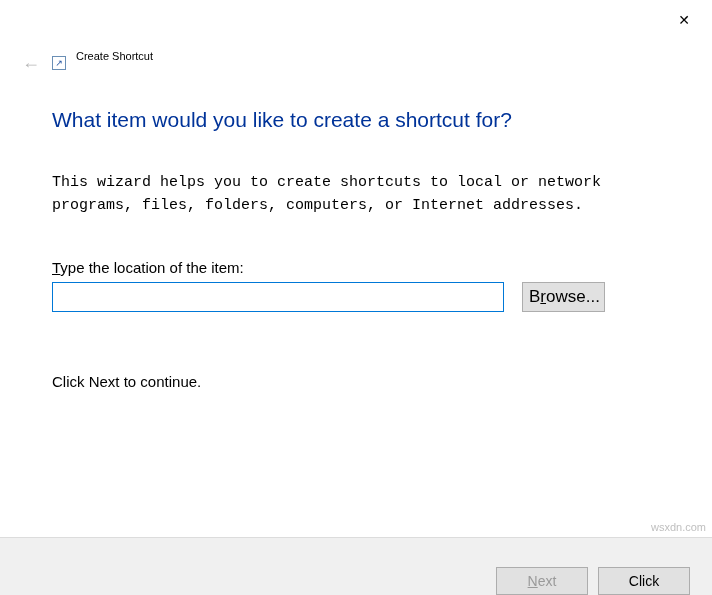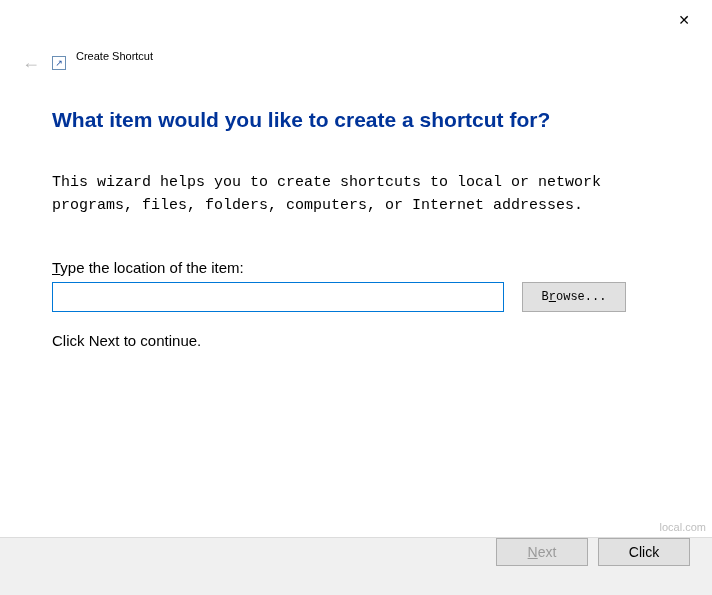--- a/index.html
+++ b/index.html
@@ -64,21 +64,21 @@
   }
   .content {
     position: absolute;
     top: 108px;
     left: 52px;
     right: 64px;
   }
   .heading {
     font-size: 21px;
     color: #003399;
-    font-weight: 700;
+    font-weight: 400;
     margin-bottom: 40px;
   }
   .description {
     font-size: 15px;
     color: #000;
     line-height: 1.5;
     margin-bottom: 42px;
     max-width: 590px;
     font-family: Liberation Mono, monospace;
   }
@@ -100,47 +100,47 @@
     width: 452px;
     height: 30px;
     border: 1px solid #0078d7;
     padding: 2px 6px;
     font-size: 15px;
     font-family: inherit;
     box-sizing: border-box;
     outline: none;
   }
   .browse-btn {
-    width: 104px;
+    width: 83px;
     height: 30px;
     background: #e1e1e1;
     border: 1px solid #adadad;
-    font-size: 12px;
-    font-family: Liberation Mono, monospace;
+    font-size: 17px;
+    font-family: Liberation Sans, sans-serif;
     cursor: pointer;
     box-sizing: border-box;
   }
   .browse-underline {
     text-decoration: underline;
   }
   .continue-text {
-    margin-top: 20px;
+    margin-top: 61px;
     font-size: 15px;
     color: #000;
   }
   .footer {
     position: absolute;
     bottom: 0;
     left: 0;
     right: 0;
     height: 58px;
     background: #f0f0f0;
     border-top: 1px solid #dcdcdc;
     display: flex;
-    align-items: flex-start;
+    align-items: flex-end;
     justify-content: flex-end;
     padding-right: 22px;
     box-sizing: border-box;
     gap: 10px;
   }
   .footer-btn {
     width: 92px;
     height: 28px;
     background: #e1e1e1;
     border: 1px solid #adadad;
@@ -188,20 +188,20 @@
     <div class="heading">What item would you like to create a shortcut for?</div>
     <div class="description">This wizard helps you to create shortcuts to local or network programs, files, folders, computers, or Internet addresses.</div>
     <div class="field-label">Type the location of the item:</div>
     <div class="field-row">
       <input class="location-input" type="text" value="" style="">
       <button class="browse-btn"><span>B</span><span class="browse-underline">r</span><span>owse...</span></button>
     </div>
     <div class="continue-text">Click Next to continue.</div>
   </div>
 
-  <div class="watermark">local.com</div>
+  <div class="watermark">wsxdn.com</div>
 
   <div class="footer">
     <button class="footer-btn disabled"><span class="next-underline">N</span><span>ext</span></button>
     <button class="footer-btn">Click</button>
   </div>
 
 </div>
 
 </body></html>

